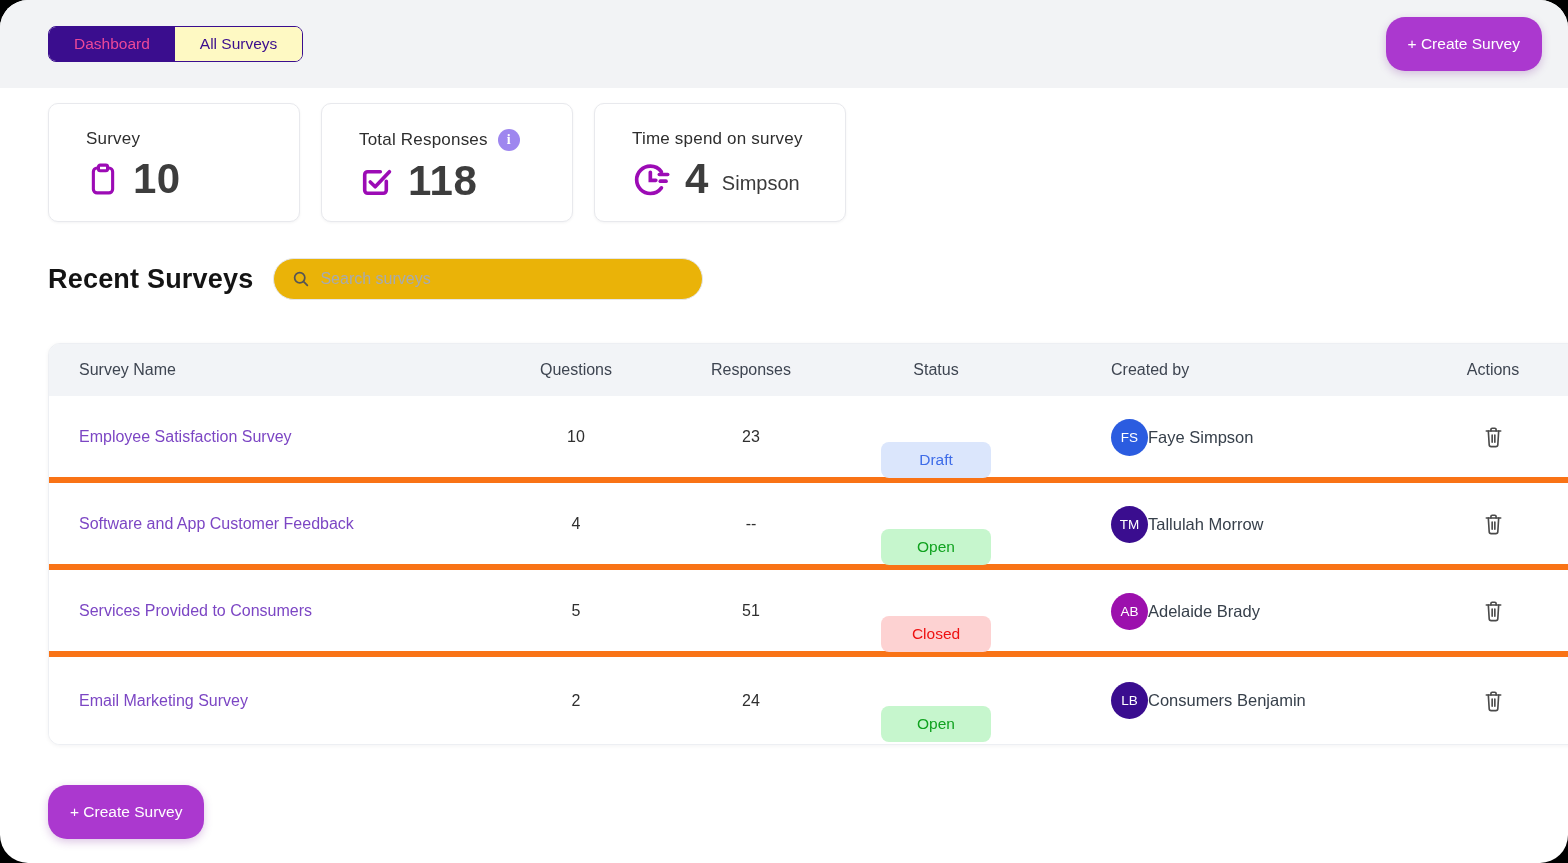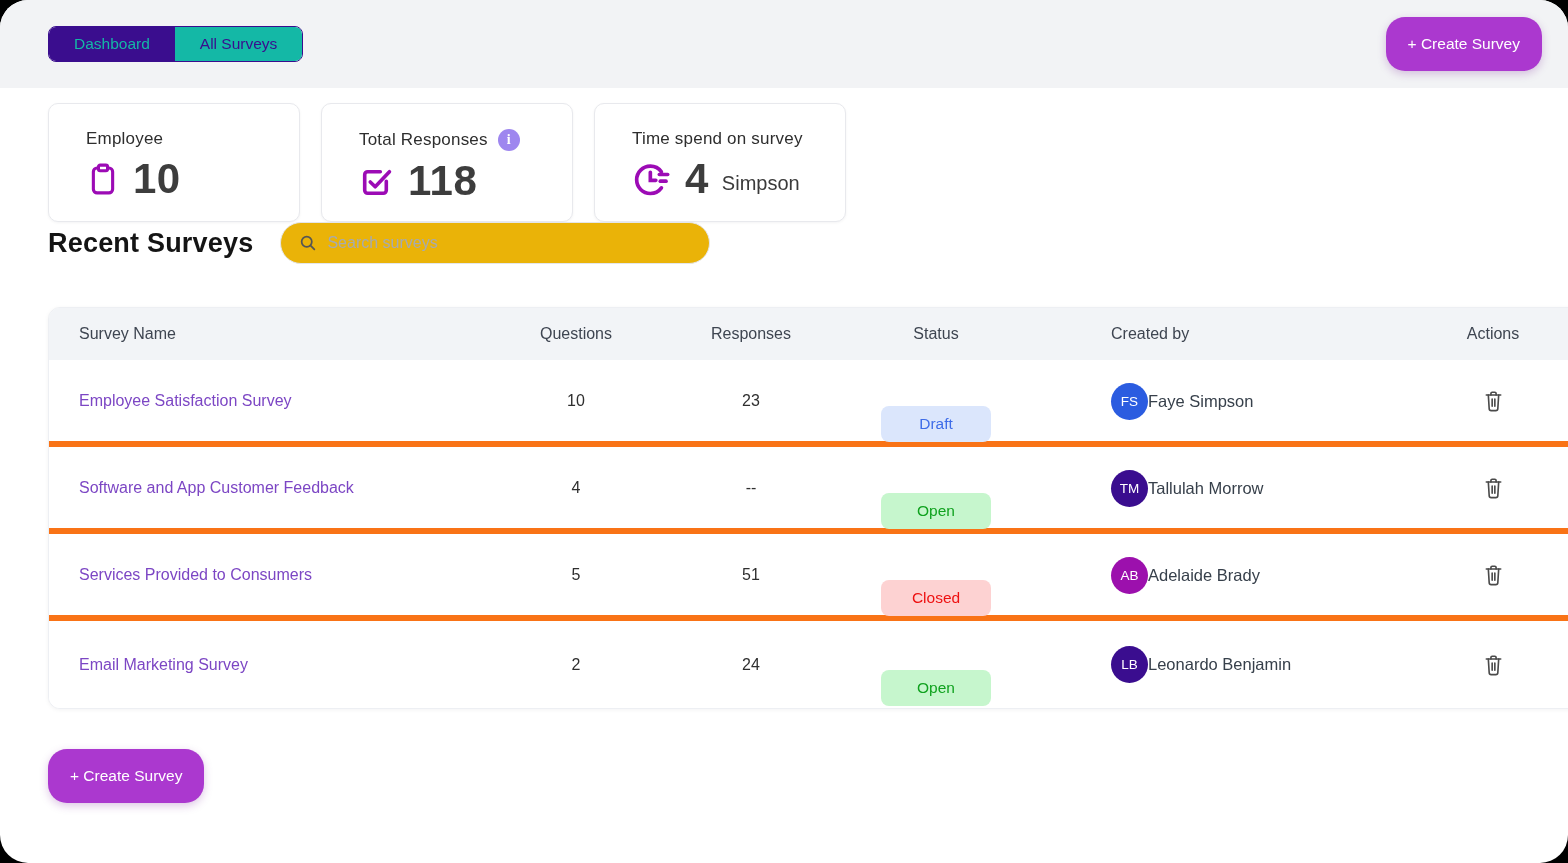--- a/index.html
+++ b/index.html
@@ -4,37 +4,37 @@
 <style>
   * { margin:0; padding:0; box-sizing:border-box; }
   html,body { width:1568px; height:863px; }
   body { background:#000; font-family:"Liberation Sans", sans-serif; }
   .page { width:1568px; height:863px; background:#fff; border-radius:28px; overflow:hidden; }
 
   
   .topbar { height:88px; background:#f2f3f5; display:flex; align-items:center; justify-content:space-between; padding:0 26px 0 48px; }
   .tab-group { display:flex; border:1.5px solid #3a0d8e; border-radius:8px; overflow:hidden; background:#fff; }
   .tab { padding:8px 25px; font-size:15.5px; cursor:pointer; white-space:nowrap; }
-  .tab.active { background:#3a0d8e; color:#14b8a6; }
-  .tab.inactive { background:#14b8a6; color:#3a0d8e; }
+  .tab.active { background:#3a0d8e; color:#ec4899; }
+  .tab.inactive { background:#fef9c3; color:#3a0d8e; }
   .btn-create { background:#ab38cf; color:#fff; border:none; border-radius:19px; padding:18px 22px; font-size:15.5px; cursor:pointer; box-shadow:0 3px 8px rgba(120,30,150,.25); font-family:"Liberation Sans", sans-serif; }
 
   .content { padding:0 48px; }
 
   
   .cards { display:flex; gap:21px; margin-top:15px; }
   .card { width:252px; height:119px; background:#fff; border:1px solid #e8e9ed; border-radius:10px; box-shadow:0 1px 3px rgba(20,20,40,.05); padding:25px 0 0 37px; }
   .card-label { font-size:17px; color:#2e2e2e; display:flex; align-items:center; gap:10px; letter-spacing:.2px; }
   .info-badge { width:22px; height:22px; border-radius:50%; background:#9e86ef; color:#fff; font-size:14px; font-weight:700; font-family:"Liberation Serif", serif; display:flex; align-items:center; justify-content:center; }
   .card-value-row { display:flex; align-items:center; gap:13px; margin-top:6px; }
   .card-value { font-size:42px; font-weight:600; color:#3d3d3d; letter-spacing:.5px; }
   .card-unit { font-size:20px; color:#3a3a3a; align-self:flex-end; margin-bottom:8px; }
 
   
-  .recent-row { display:flex; align-items:center; gap:27px; }
+  .recent-row { display:flex; align-items:center; gap:20px; margin-top:36px; }
   .recent-title { font-size:27px; font-weight:600; color:#141414; letter-spacing:.2px; }
   .search-box { width:430px; height:42px; border:1.5px solid #e4e6ea; border-radius:21px; background:#eab308; display:flex; align-items:center; gap:9px; padding:0 14px 0 17px; }
   .search-input { flex:1; border:none; outline:none; background:transparent; font-size:16px; color:#333; font-family:"Liberation Sans", sans-serif; }
   .search-input::placeholder { color:#a6aab1; }
 
   
   .table { margin-top:43px; width:1560px; border:1px solid #edeff3; border-radius:12px; overflow:hidden; box-shadow:0 1px 4px rgba(20,20,40,.05); background:#fff; }
   .thead, .trow { display:grid; grid-template-columns:420px 214px 136px 234px 326px 1fr; align-items:center; }
   .thead { height:52px; background:#f2f4f7; font-size:16px; color:#3e4551; }
   .th.first { padding-left:30px; }
@@ -69,21 +69,21 @@
       <div class="tab inactive">All Surveys</div>
     </div>
     <button class="btn-create">+ Create Survey</button>
   </div>
 
   <div class="content">
 
     <div class="cards">
 
       <div class="card">
-        <div class="card-label">Employee</div>
+        <div class="card-label">Survey</div>
         <div class="card-value-row">
           <span>
             <svg width="34" height="34" viewBox="0 0 24 24" fill="none" stroke="#9c0bb5" stroke-width="2.2" stroke-linejoin="round">
               <rect x="5.2" y="4.2" width="13.6" height="17.6" rx="2.6"></rect>
               <rect x="8.8" y="2.2" width="6.4" height="4" rx="1.2" fill="#fff"></rect>
             </svg>
           </span>
           <span class="card-value">10</span>
         </div>
       </div>
@@ -210,21 +210,21 @@
           </div>
           <div class="trow">
             <div class="survey-link">Email Marketing Survey</div>
             <div class="num">2</div>
             <div class="num">24</div>
             <div class="status-wrap">
               <div class="badge open">Open</div>
             </div>
             <div class="creator">
               <div class="avatar" style="background: rgb(58, 13, 143);">LB</div>
-              <span class="creator-name">Leonardo Benjamin</span>
+              <span class="creator-name">Consumers Benjamin</span>
             </div>
             <div class="actions-wrap">
               <button class="trash-btn"><span><svg width="23" height="26" viewBox="0 0 24 26" fill="none" stroke="#4a4a4a" stroke-width="1.7" stroke-linecap="round" stroke-linejoin="round">
                     <path d="M4.5 6.8 h15"></path>
                     <path d="M9.3 6.8 V5.2 a1.3 1.3 0 0 1 1.3-1.3 h2.8 a1.3 1.3 0 0 1 1.3 1.3 V6.8"></path>
                     <path d="M6.6 6.8 l0.9 14.3 a2.1 2.1 0 0 0 2.1 2 h4.8 a2.1 2.1 0 0 0 2.1-2 l0.9-14.3"></path>
                     <path d="M10.6 11 v7.5"></path>
                     <path d="M13.4 11 v7.5"></path>
                   </svg></span></button>
             </div>

